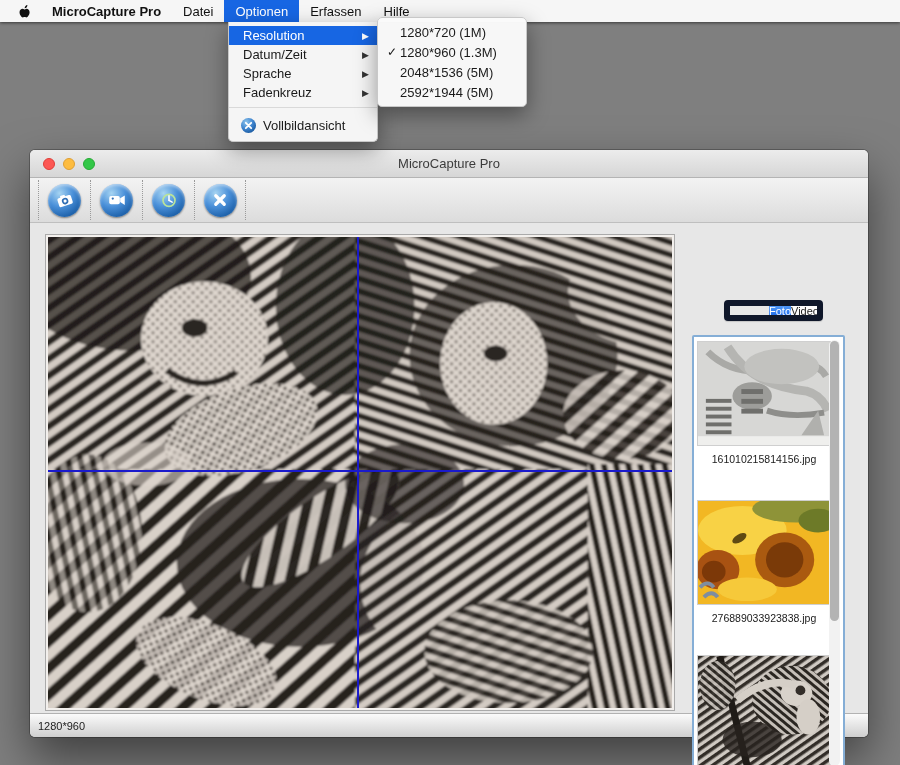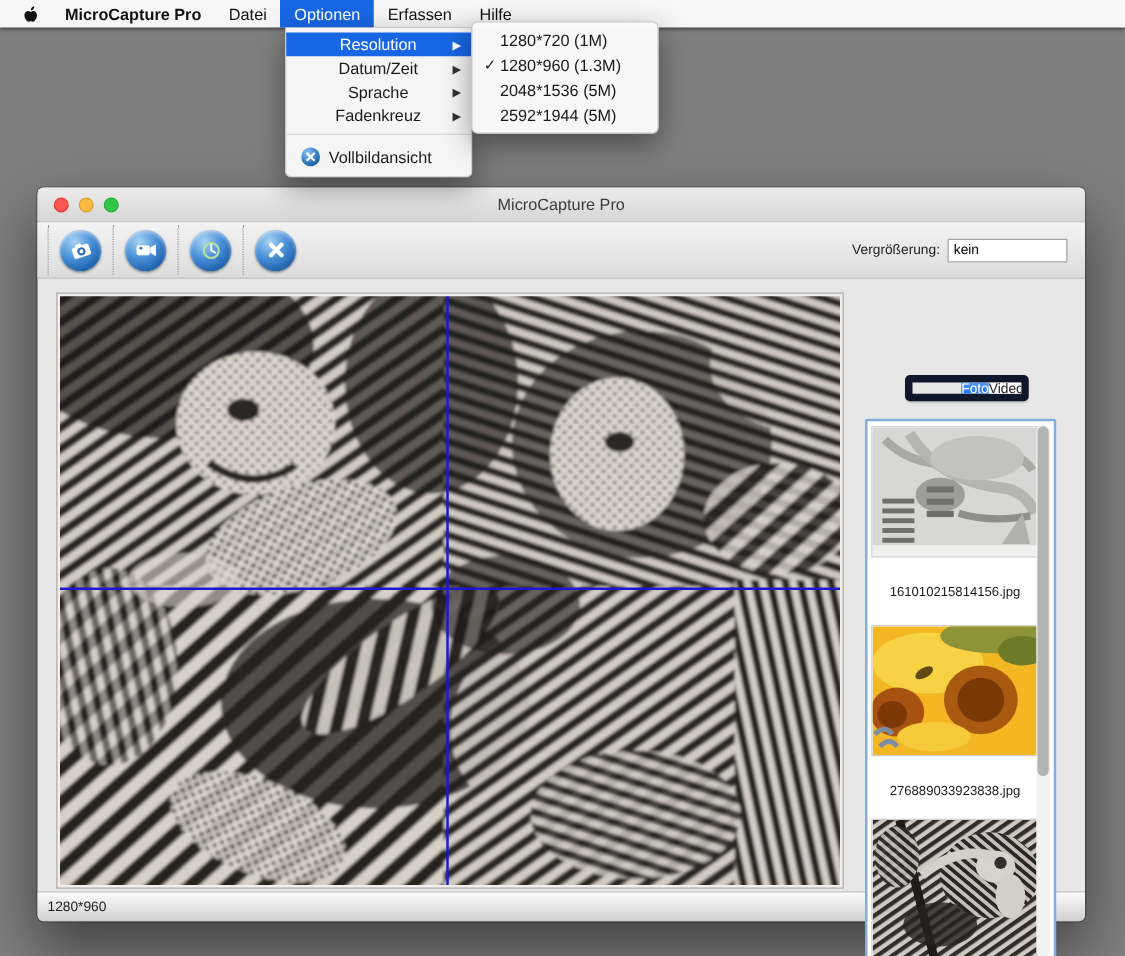--- a/index.html
+++ b/index.html
@@ -19,21 +19,21 @@
   .mb-active { background:#1766e3; color:#fff; }
 
   
   .dropdown {
     position:absolute; left:228px; top:22px; width:150px; z-index:60;
     background:rgba(248,248,248,.98); border:1px solid #c8c8c8; border-top:none;
     border-radius:0 0 5px 5px; box-shadow:0 8px 22px rgba(0,0,0,.4);
     padding:4px 0; font-size:13px; color:#1a1a1a;
   }
   .dd-row { height:19px; display:flex; align-items:center; padding:0 8px 0 14px; }
-  .dd-row .dd-label { flex:1;text-align:center; }
+  .dd-row .dd-label { flex:1; }
   .dd-arrow { font-size:9px; color:#333; }
   .dd-active { background:#1766e3; color:#fff; }
   .dd-active .dd-arrow { color:#fff; }
   .dd-sep { height:1px; background:#d9d9d9; margin:5px 0; }
   .dd-fs { height:24px; display:flex; align-items:center; gap:7px; padding:0 24px 0 12px; }
 
   .submenu {
     position:absolute; left:377px; top:17px; width:150px; z-index:61;
     background:rgba(250,250,250,.98); border:1px solid #c8c8c8;
     border-radius:5px; box-shadow:0 8px 22px rgba(0,0,0,.4);
@@ -110,21 +110,21 @@
 
   
   .panel {
     position:absolute; left:662px; top:112px; width:153px; height:436px;
     background:#fff; border:2px solid #85aed6; border-radius:2px;
     overflow:hidden;
   }
   .cell { position:absolute; left:3px; width:134px; }
   .thumb { width:134px; height:105px; border:1px solid #cfcfcf; overflow:hidden; }
   .thumb svg { display:block; width:100%; height:100%; }
-  .caption { width:134px; text-align:center; font-size:10.5px; color:#1a1a1a; margin-top:22px; }
+  .caption { width:134px; text-align:center; font-size:10.5px; color:#1a1a1a; margin-top:7px; }
 
   .scroll-track {
     position:absolute; right:3px; top:3px; width:11px; height:426px;
     background:#f2f2f2; border-radius:6px;
   }
   .scroll-thumb {
     position:absolute; left:1px; top:1px; width:9px; height:280px;
     background:#b3b3b3; border-radius:5px;
   }
 
@@ -238,24 +238,20 @@
           <path d="M17 17.5 L21.5 20" stroke="#fff" stroke-width="2.2" stroke-linecap="round"></path>
         </svg>
       </span>
     </div>
     <div class="tool-btn">
       <span class="sphere">
         <svg width="24" height="24" viewBox="0 0 34 34">
           <path stroke="#fff" stroke-width="4.6" stroke-linecap="round" d="M11 11 L23 23 M23 11 L11 23"></path>
         </svg>
       </span>
-    </div>
-    <div class="mag">
-      <span>Vergrößerung:</span>
-      <input value="kein" style="">
     </div>
   </div>
 
   <div class="content">
 
     <div class="liveview">
       <svg viewBox="0 0 630 477" preserveAspectRatio="none">
         <defs>
           <pattern id="hA" width="14" height="14" patternUnits="userSpaceOnUse" patternTransform="rotate(-35)">
             <rect width="14" height="14" fill="#d3cbc3"></rect>

